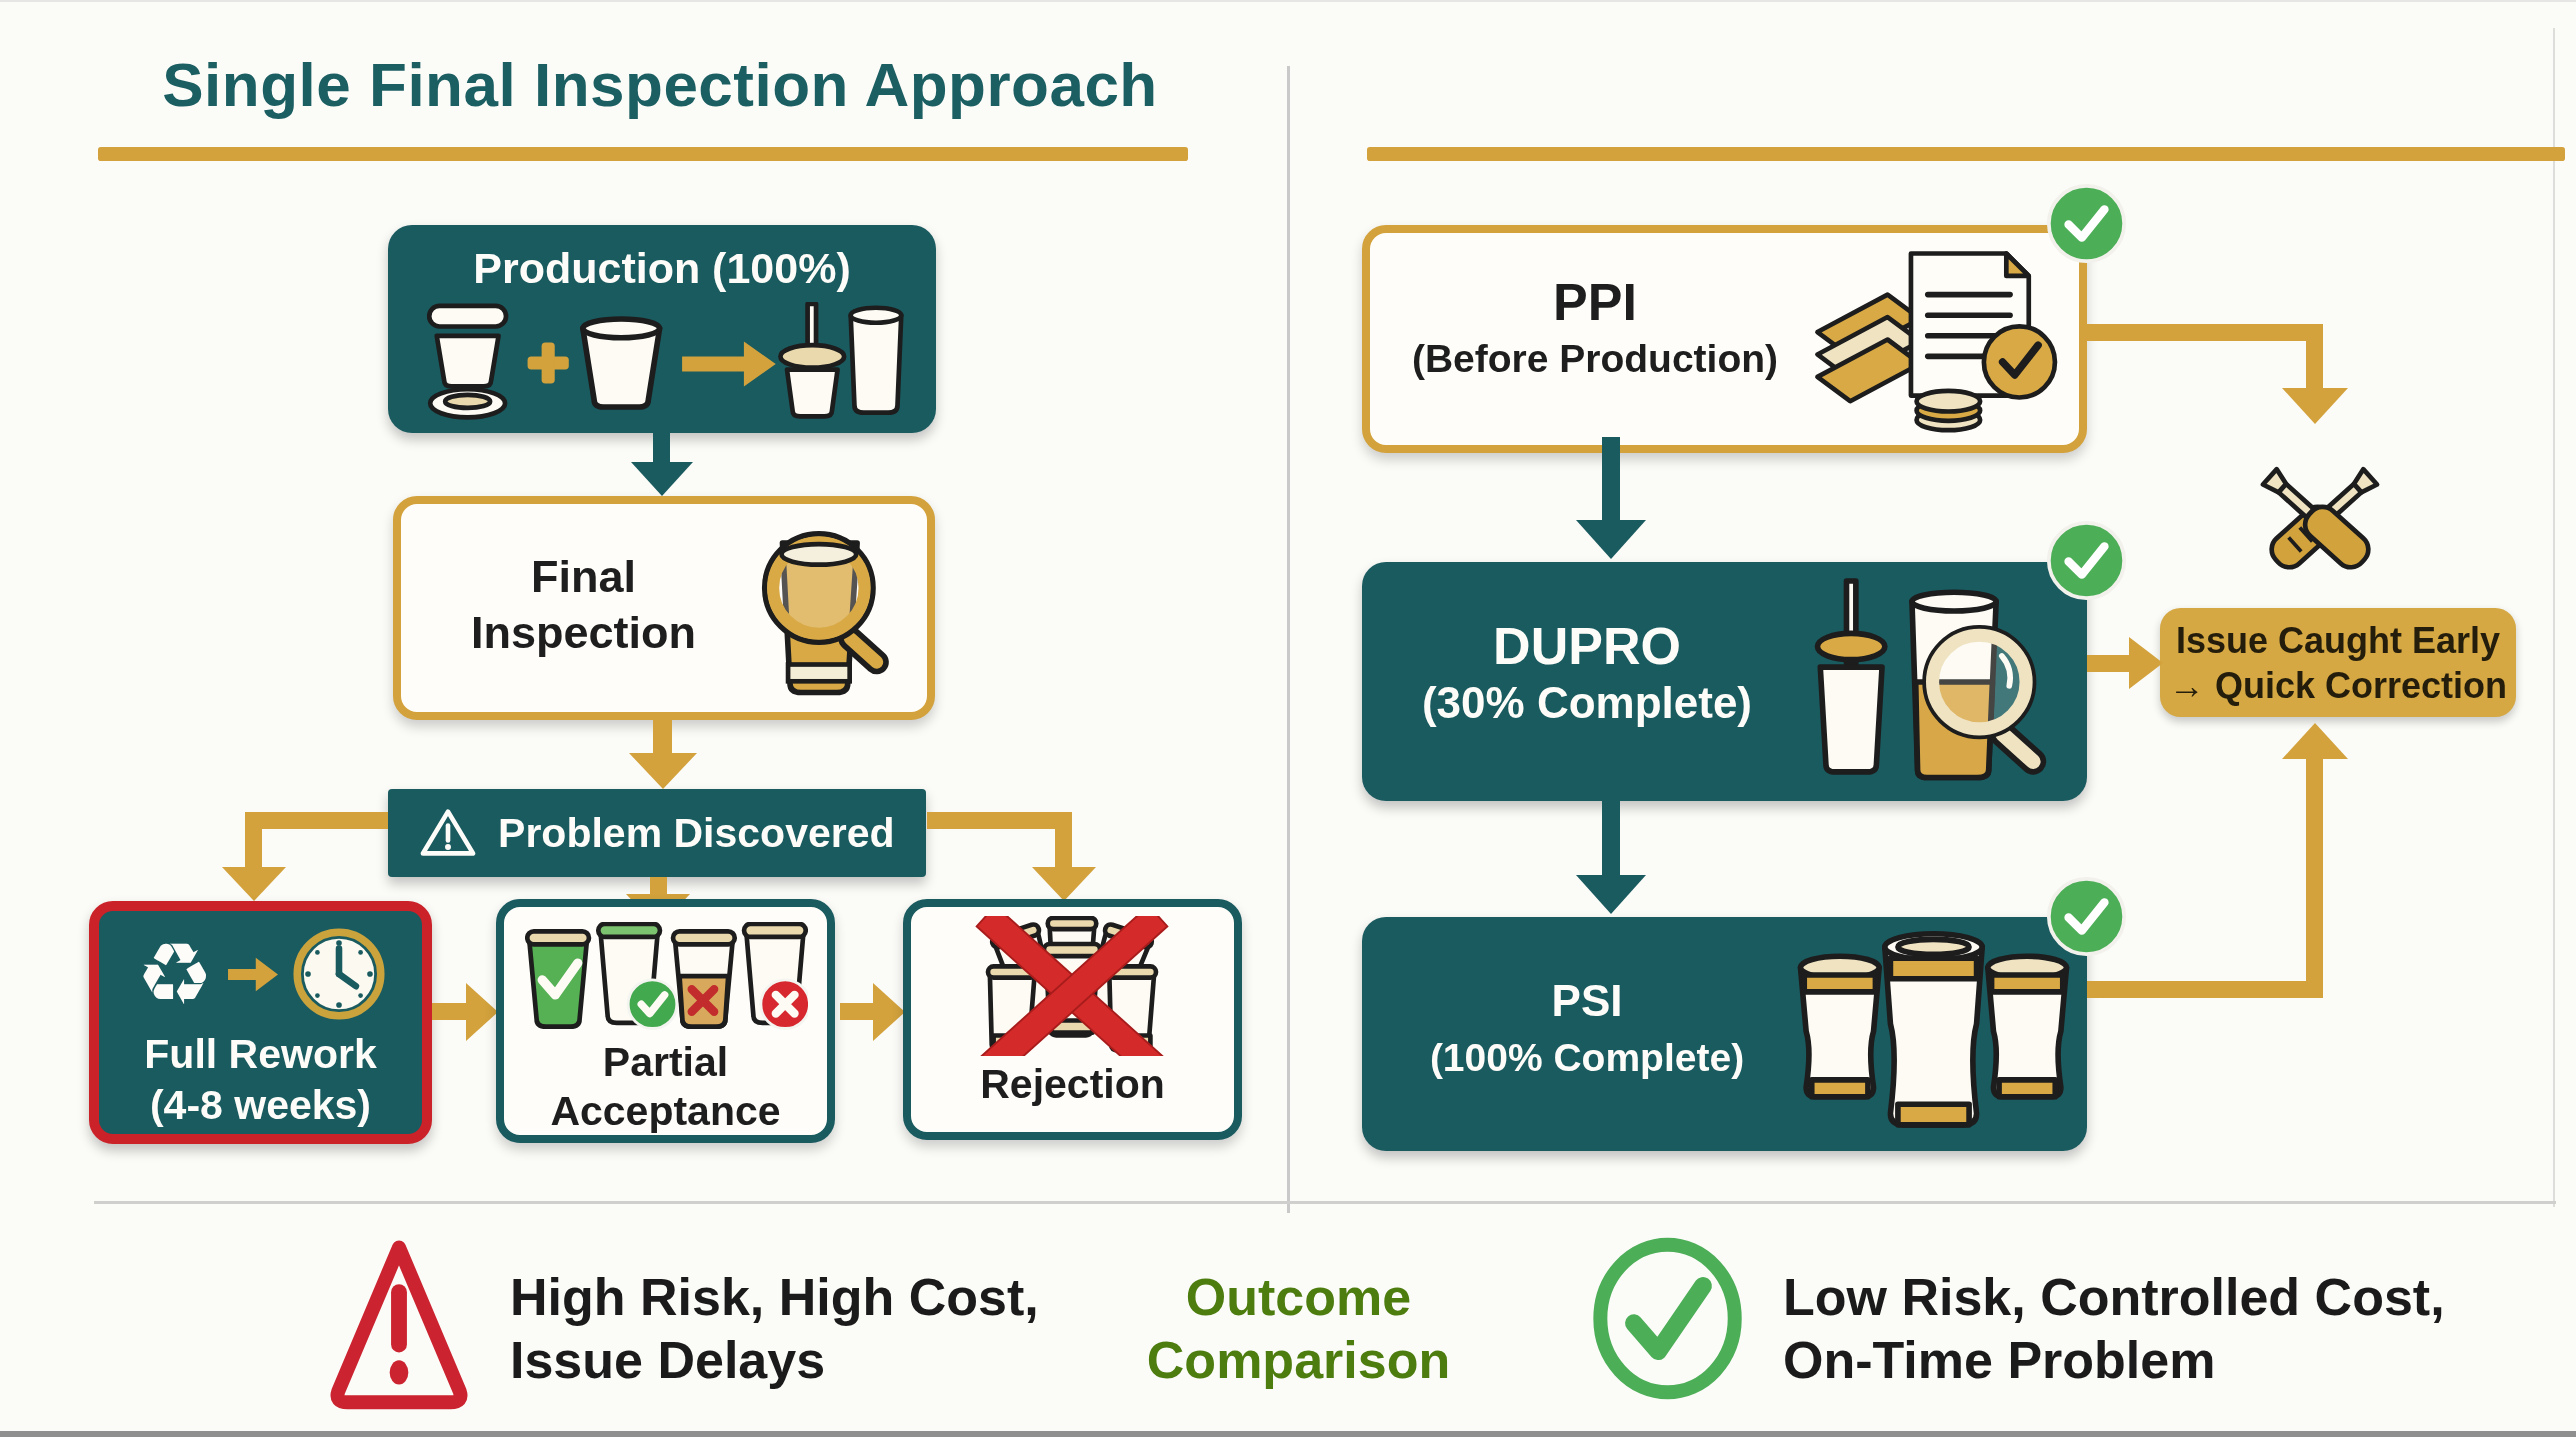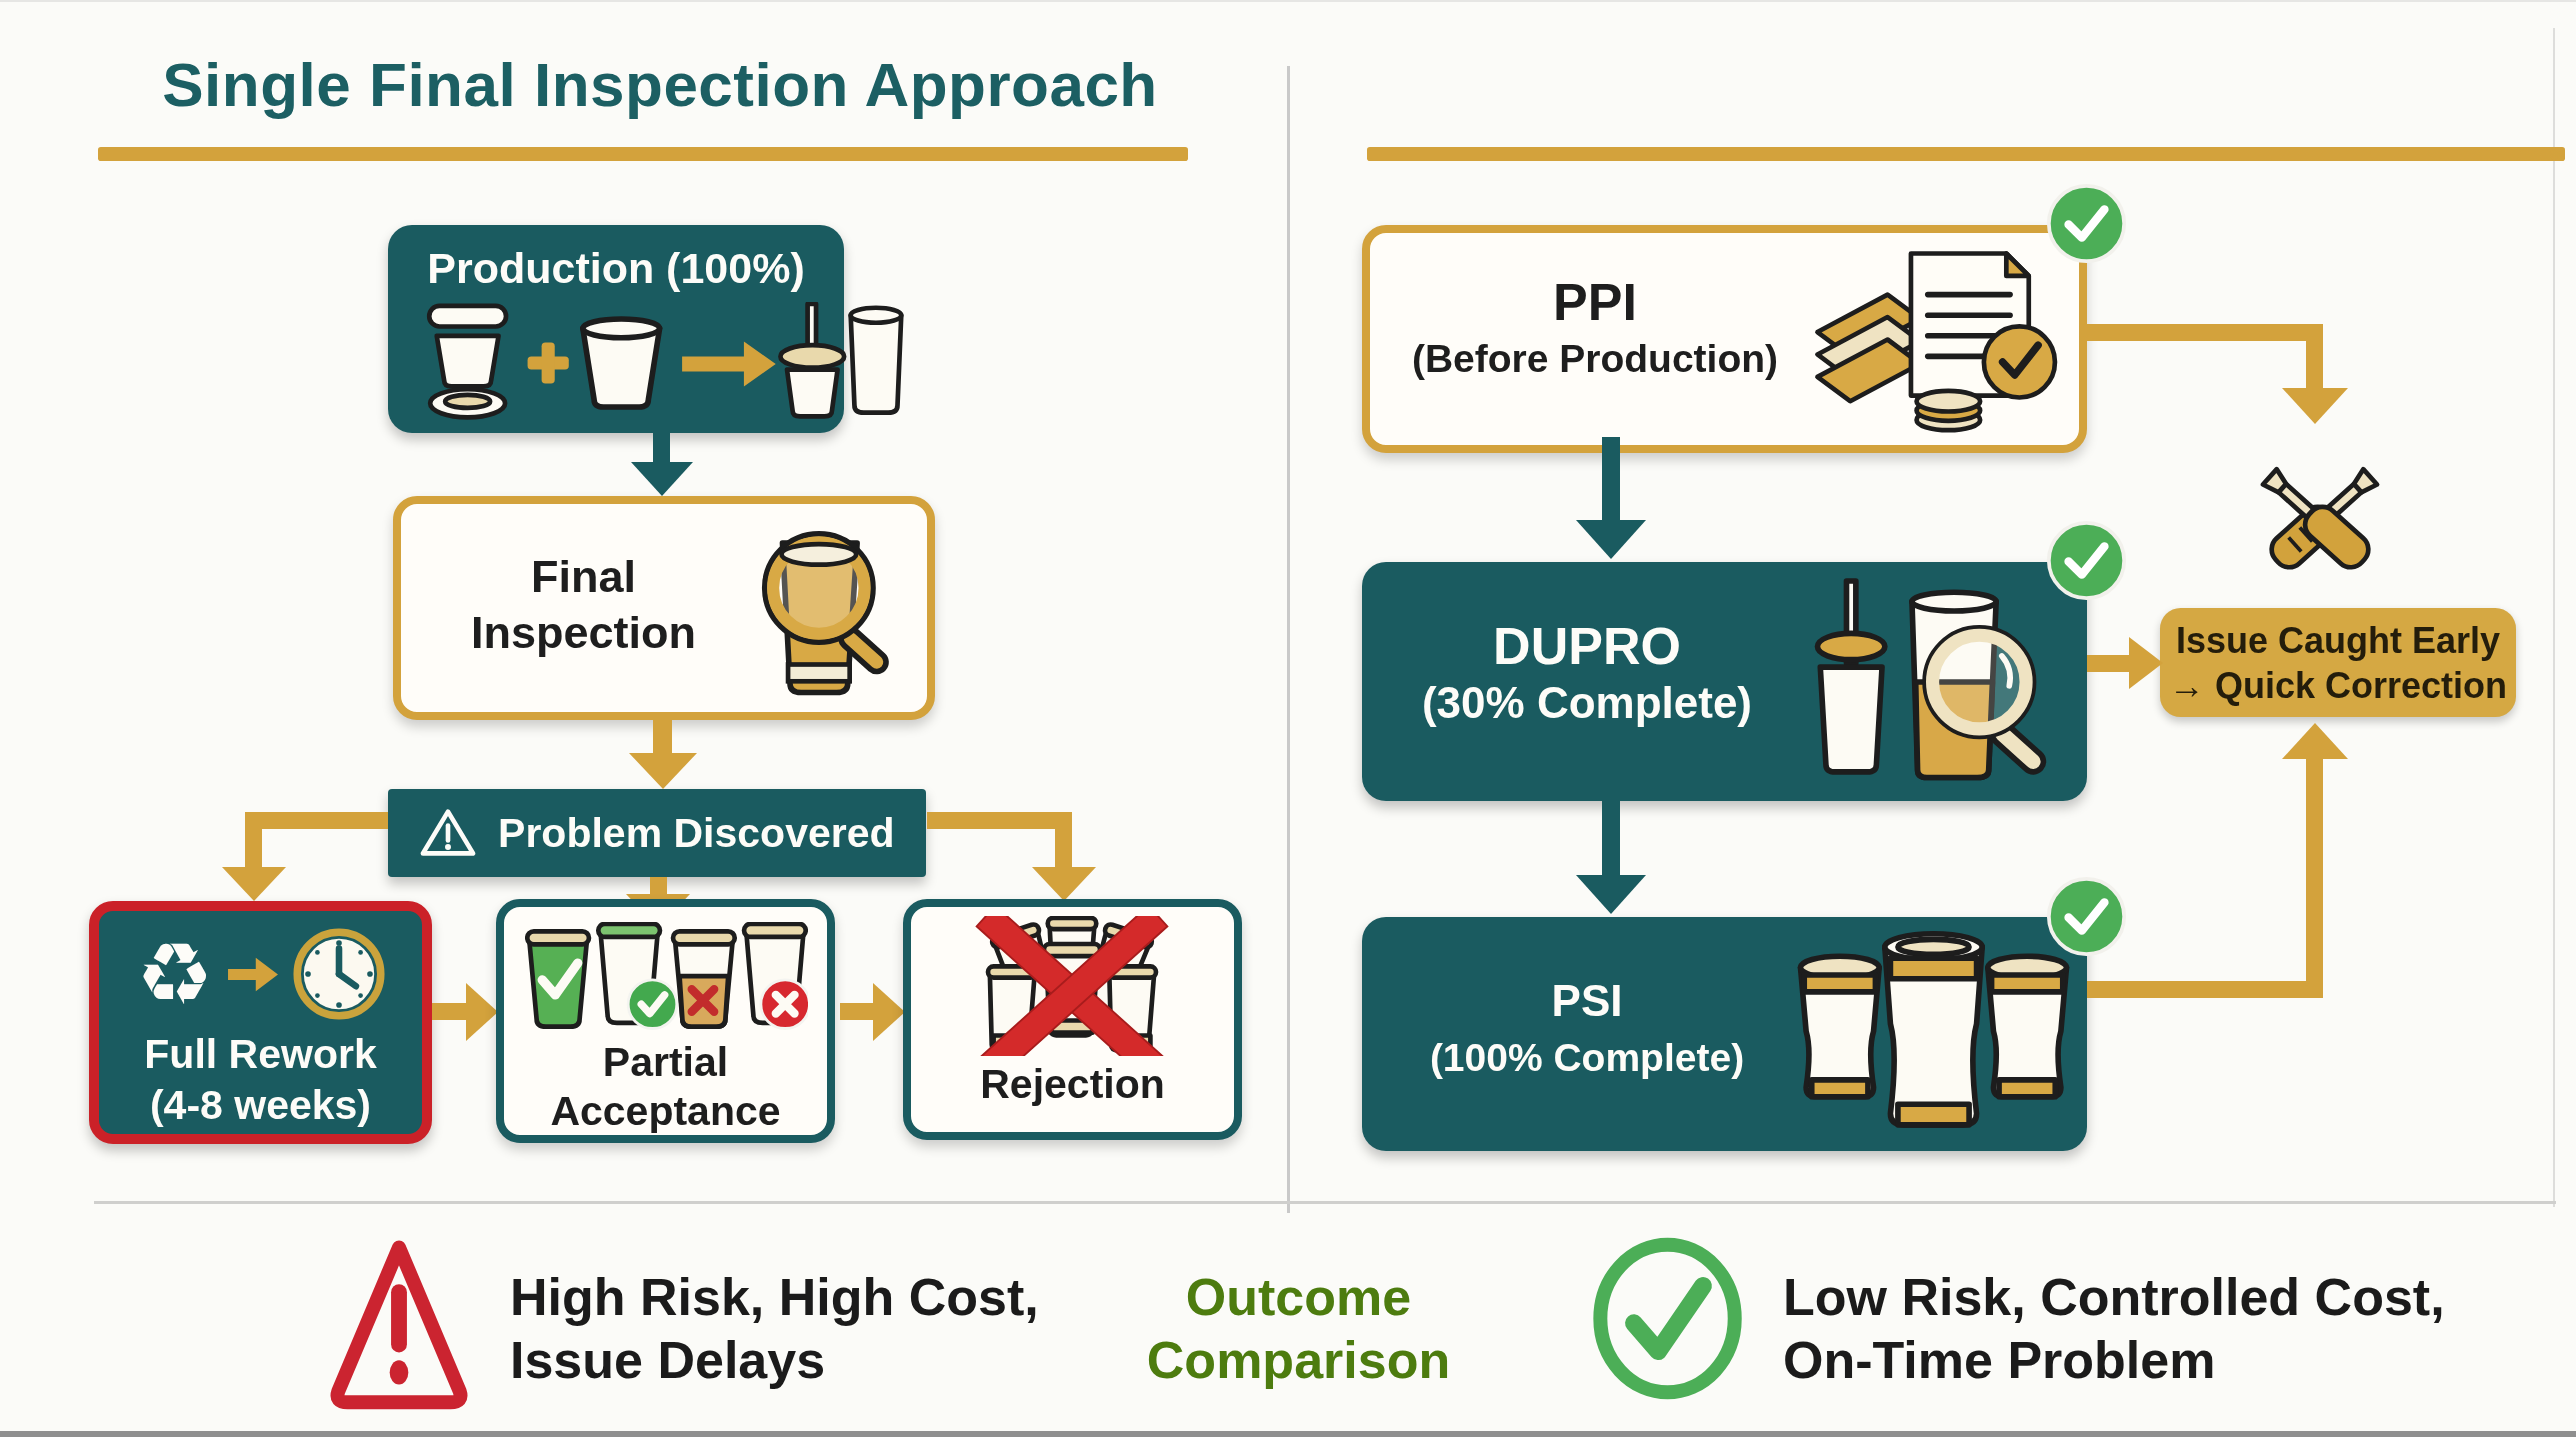--- a/index.html
+++ b/index.html
@@ -33,21 +33,21 @@
   <div class="abs" style="left:0;top:8;width:2576px;height:1.9px;background:#e6e6e4;"></div>
   <div class="abs" style="left:2553px;top:28px;width:1.9px;height:1179px;background:#dddddb;"></div>
   <div class="abs" style="left:0;top:1431px;width:2576px;height:6.6px;background:#8f8f8f;"></div>
 
   <div class="abs divider" style="left:1287px;top:66px;width:2.8px;height:1147px;"></div>
   <div class="abs divider" style="left:94px;top:1201px;width:2462px;height:2.8px;background:#cfcfcd;"></div>
 
   <div class="abs title" style="left:131px;top:49px;width:1058px;">Single Final Inspection Approach</div>
   <div class="abs rule" style="left:98px;top:147px;width:1090px;"></div>
 
-  <div class="abs tealbox" style="left:388px;top:225px;width:456px;height:208px;">
+  <div class="abs tealbox" style="left:388px;top:225px;width:548px;height:208px;">
     <div class="wlabel" style="font-size:43px;margin-top:19px;">Production (100%)</div>
     <svg class="abs" style="left:30px;top:77px;" width="487" height="122" viewBox="0 0 520 130">
       <g stroke="#1d1d1d" stroke-width="5" stroke-linejoin="round">
         <rect x="12" y="4" width="82" height="22" rx="11" fill="#fdfbf4"></rect>
         <path d="M20 36 L86 36 L78 84 Q78 90 70 90 L36 90 Q28 90 28 84 Z" fill="#fdfbf4"></path>
         <ellipse cx="53" cy="108" rx="40" ry="15" fill="#fdfbf4"></ellipse>
         <ellipse cx="53" cy="106" rx="24" ry="7" fill="#e9d9ac"></ellipse>
       </g>
       <g fill="#d3a23c">
         <rect x="117" y="58" width="44" height="14" rx="4"></rect>

